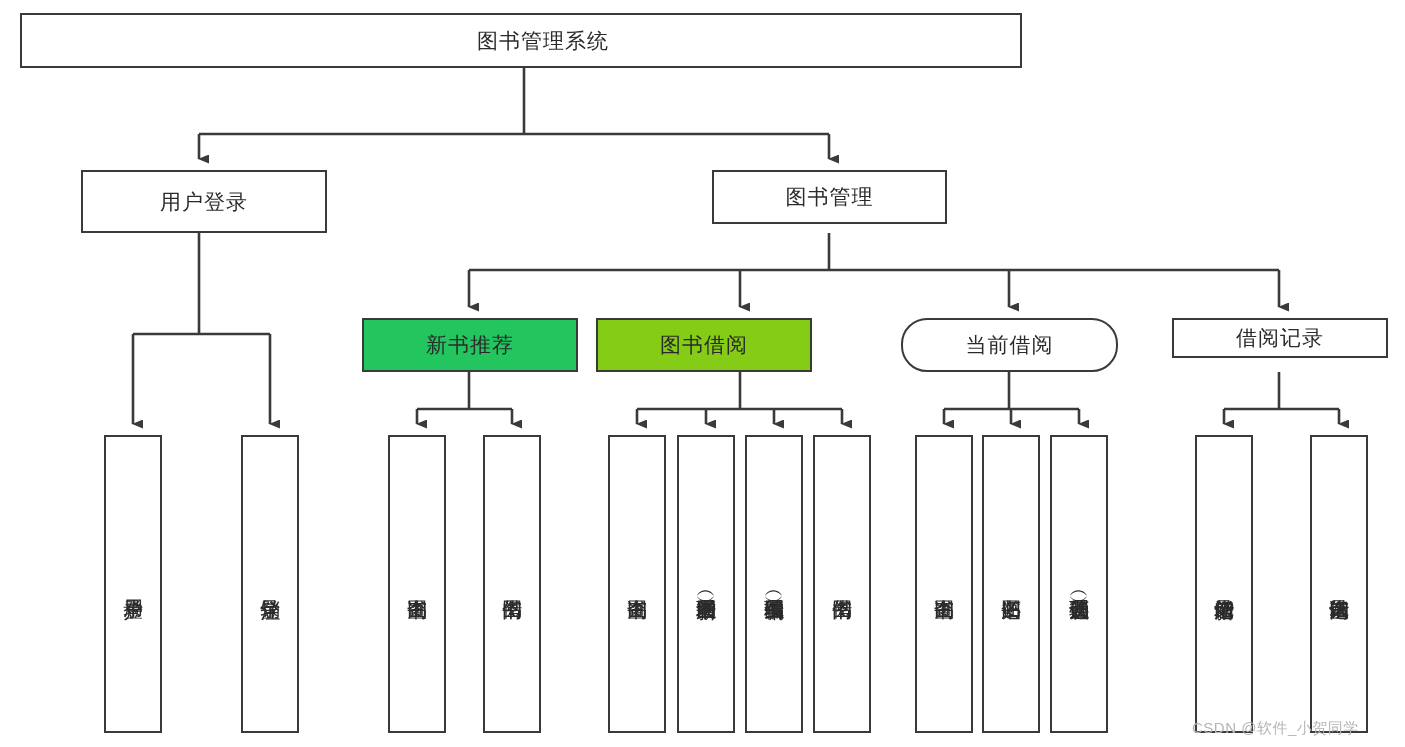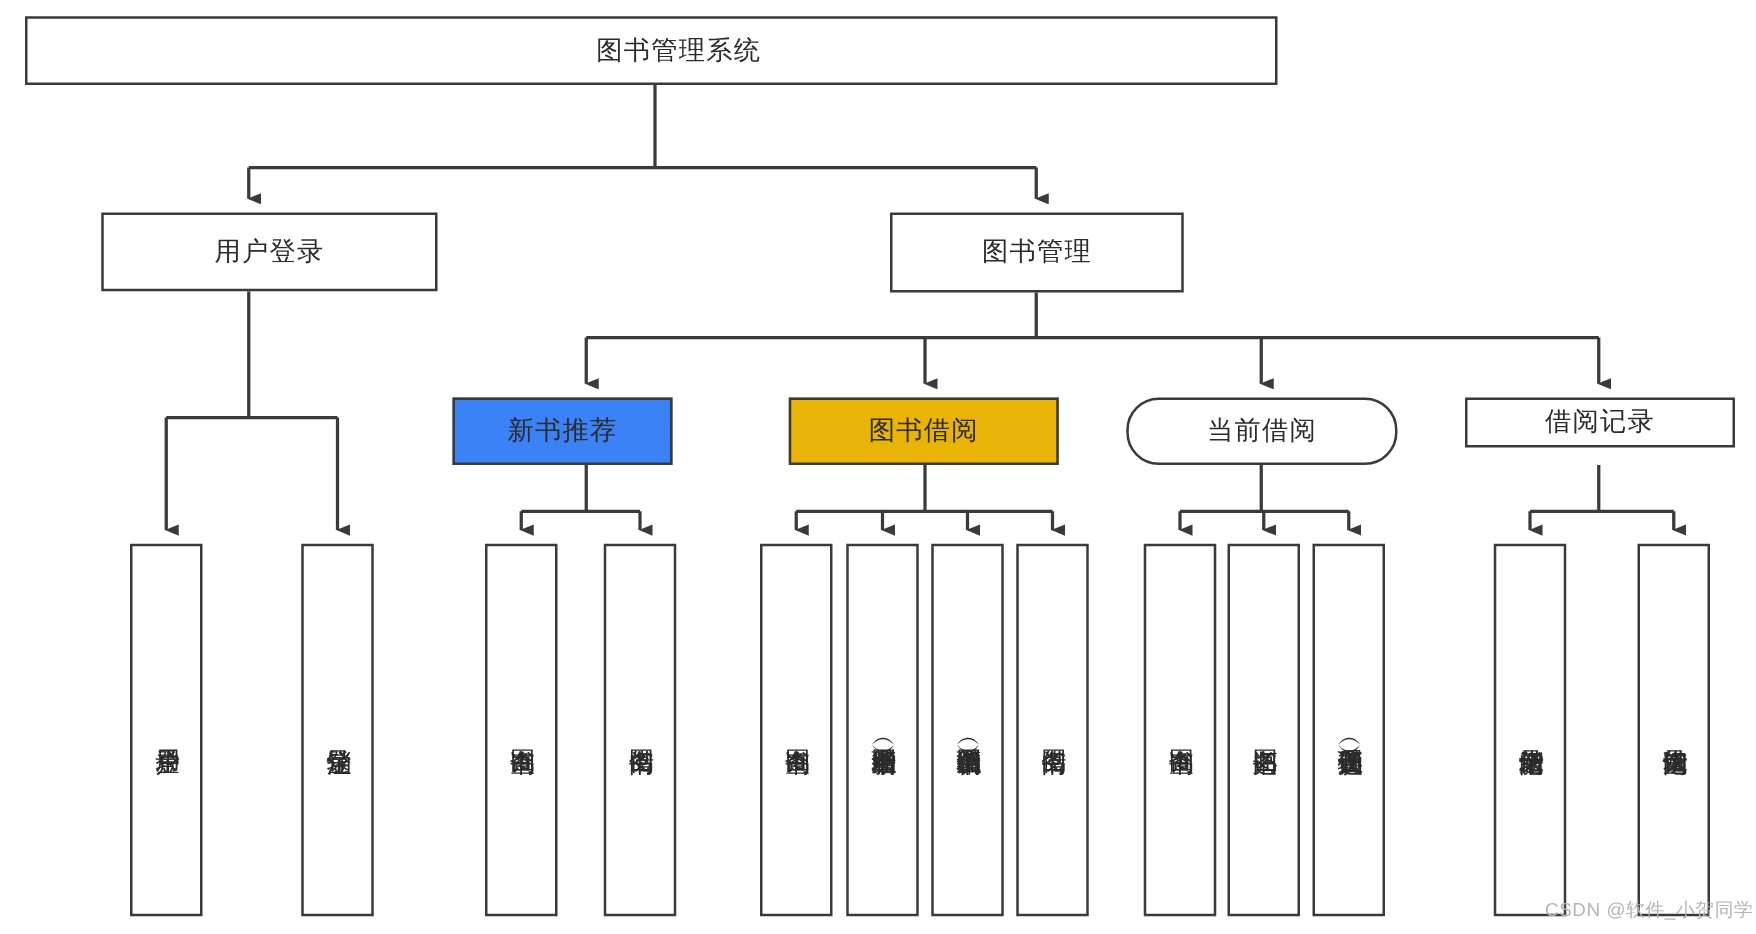--- a/index.html
+++ b/index.html
@@ -103,30 +103,30 @@
         <line x1="1224" y1="409" x2="1339" y2="409"></line>
         <line x1="1224" y1="409" x2="1224" y2="424" marker-end="url(#arrowhead)"></line>
         <line x1="1339" y1="409" x2="1339" y2="424" marker-end="url(#arrowhead)"></line>
       </g>
   </svg>
 
   <div id="nodes">
       <div class="node horiz" style="left: 20px; top: 13px; width: 1002px; height: 55px; border-color: rgb(58, 58, 58); background: rgb(255, 255, 255); color: rgb(43, 43, 43); padding-left: 44px;">
         <span>图书管理系统</span>
       </div>
-      <div class="node horiz" style="left: 81px; top: 170px; width: 269px; height: 63px; border-color: rgb(58, 58, 58); background: rgb(255, 255, 255); color: rgb(43, 43, 43);">
+      <div class="node horiz" style="left: 81px; top: 170px; width: 246px; height: 63px; border-color: rgb(58, 58, 58); background: rgb(255, 255, 255); color: rgb(43, 43, 43);">
         <span>用户登录</span>
       </div>
-      <div class="node horiz" style="left: 712px; top: 170px; width: 235px; height: 64px; border-color: rgb(58, 58, 58); background: rgb(255, 255, 255); color: rgb(43, 43, 43);">
+      <div class="node horiz" style="left: 712px; top: 170px; width: 235px; height: 54px; border-color: rgb(58, 58, 58); background: rgb(255, 255, 255); color: rgb(43, 43, 43);">
         <span>图书管理</span>
       </div>
-      <div class="node horiz" style="left: 362px; top: 318px; width: 176px; height: 54px; border-color: rgb(58, 58, 58); background: #3b82f6; color: rgb(43, 43, 43);">
+      <div class="node horiz" style="left: 362px; top: 318px; width: 216px; height: 54px; border-color: rgb(58, 58, 58); background: #22c55e; color: rgb(43, 43, 43);">
         <span>新书推荐</span>
       </div>
-      <div class="node horiz" style="left: 631px; top: 318px; width: 216px; height: 54px; border-color: rgb(58, 58, 58); background: #eab308; color: rgb(43, 43, 43);">
+      <div class="node horiz" style="left: 596px; top: 318px; width: 216px; height: 54px; border-color: rgb(58, 58, 58); background: #84cc16; color: rgb(43, 43, 43);">
         <span>图书借阅</span>
       </div>
       <div class="node horiz" style="left: 901px; top: 318px; width: 217px; height: 54px; border-color: rgb(58, 58, 58); background: rgb(255, 255, 255); color: rgb(43, 43, 43); border-radius: 26px;">
         <span>当前借阅</span>
       </div>
       <div class="node horiz" style="left: 1172px; top: 318px; width: 216px; height: 40px; border-color: rgb(58, 58, 58); background: rgb(255, 255, 255); color: rgb(43, 43, 43);">
         <span>借阅记录</span>
       </div>
       <div class="node vert" style="left: 104px; top: 435px; width: 58px; height: 298px; border-color: rgb(58, 58, 58); background: rgb(255, 255, 255); color: rgb(43, 43, 43);">
         <span class="vtext">用户登录</span>
@@ -162,14 +162,14 @@
         <span class="vtext">确认归还（管理员）</span>
       </div>
       <div class="node vert" style="left: 1195px; top: 435px; width: 58px; height: 298px; border-color: rgb(58, 58, 58); background: rgb(255, 255, 255); color: rgb(43, 43, 43);">
         <span class="vtext">新增借阅记录</span>
       </div>
       <div class="node vert" style="left: 1310px; top: 435px; width: 58px; height: 298px; border-color: rgb(58, 58, 58); background: rgb(255, 255, 255); color: rgb(43, 43, 43);">
         <span class="vtext">查询借阅记录</span>
       </div>
     </div>
 
-  <div class="watermark" style="left: 1236px; top: 719px; color: rgb(181, 181, 181);">CSDN @软件_小贺同学</div>
+  <div class="watermark" style="left: 1192px; top: 719px; color: rgb(181, 181, 181);">CSDN @软件_小贺同学</div>
 </div>
 
 </body></html>

